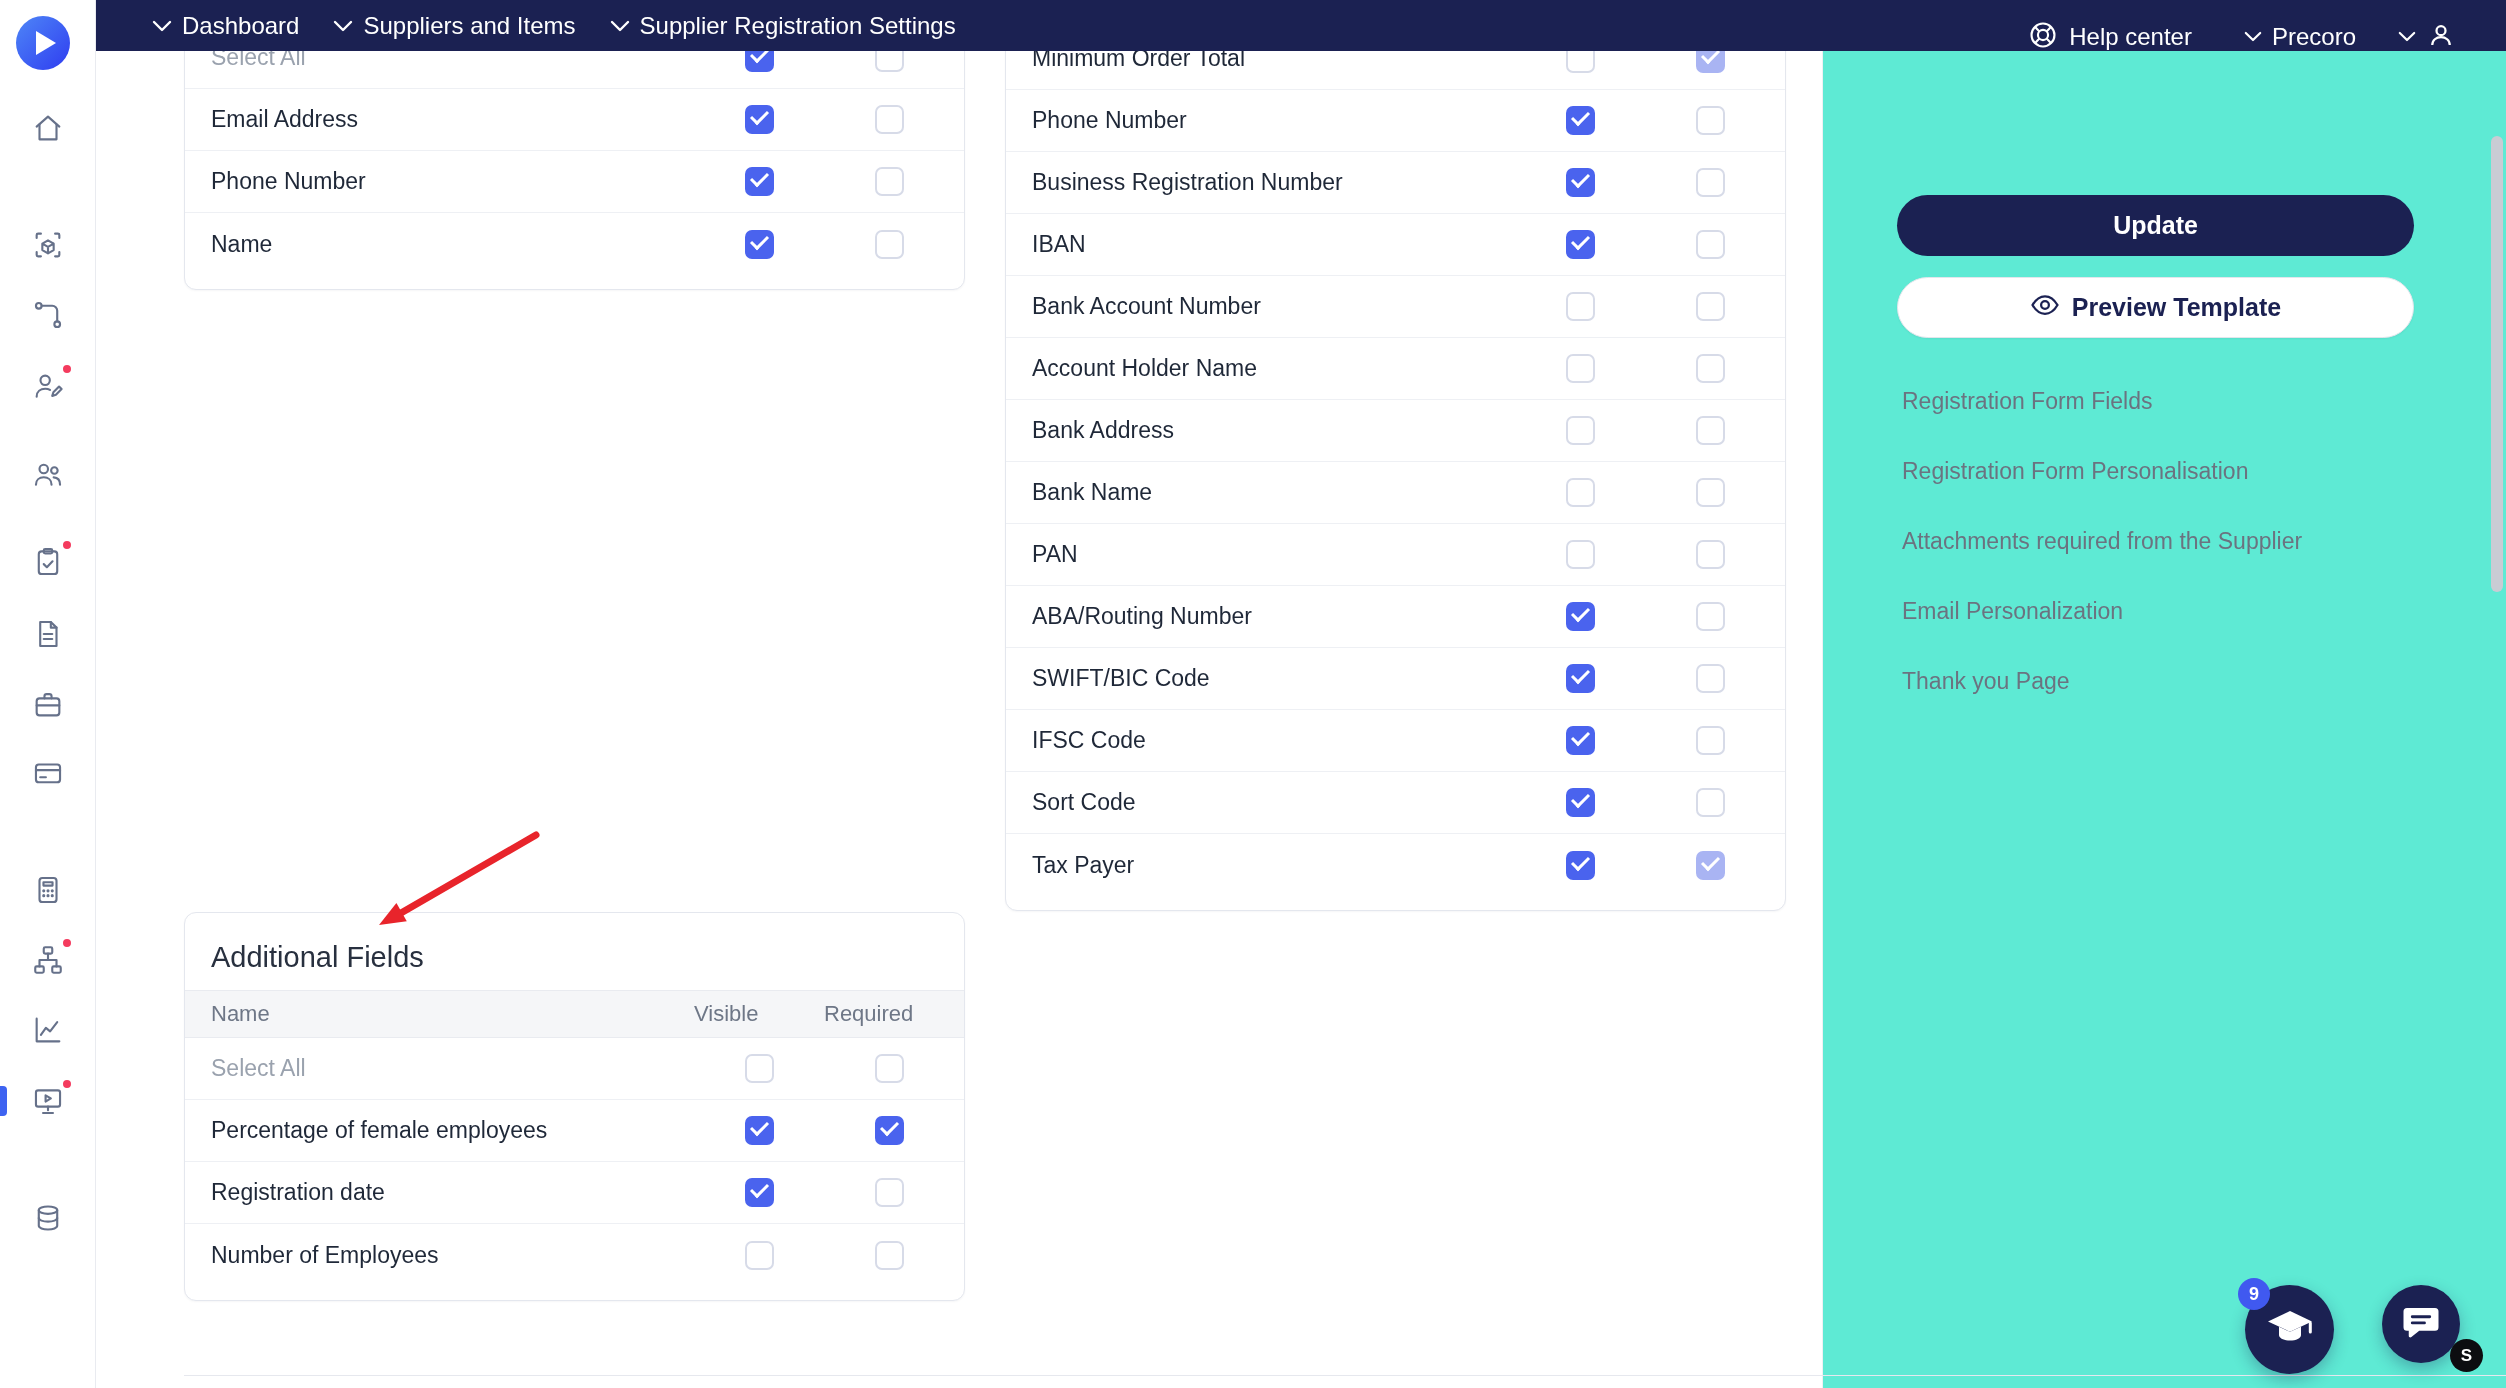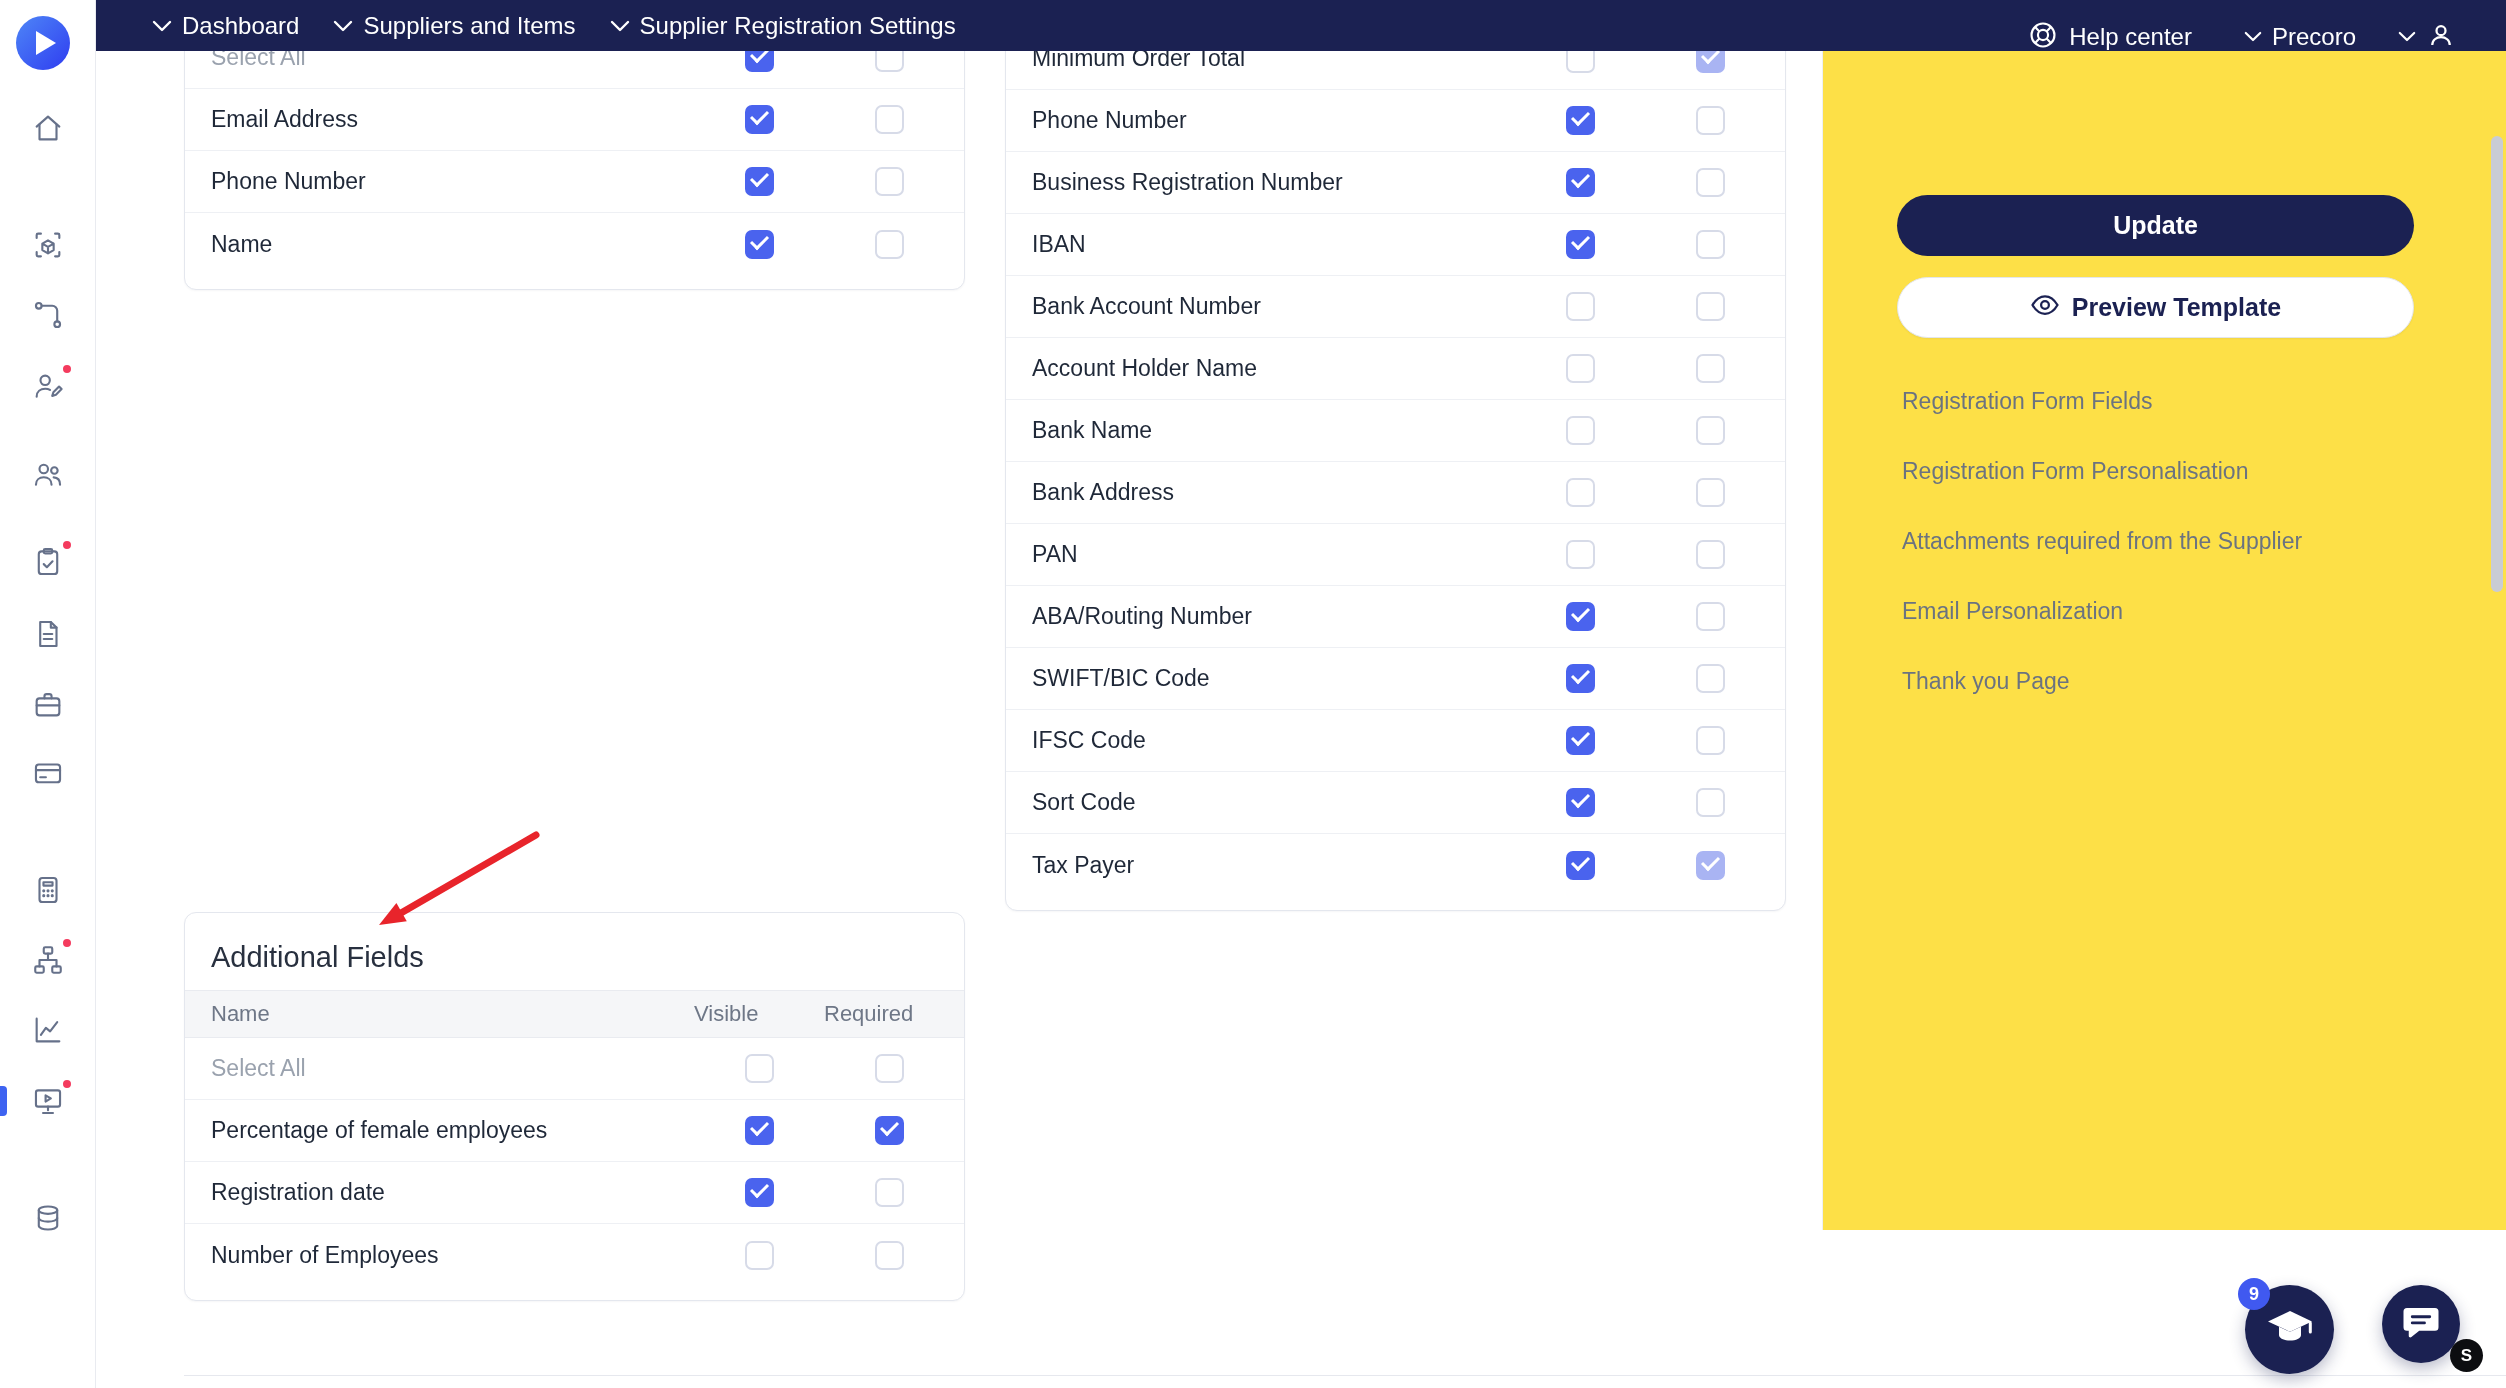--- a/index.html
+++ b/index.html
@@ -54,21 +54,21 @@
   .cb-muted{background:var(--blue-muted);}
   .cb-on::after,.cb-muted::after{content:"";width:14px;height:7px;border-left:3px solid #fff;
     border-bottom:3px solid #fff;transform:rotate(-45deg) translate(1px,-1px);margin-top:-5px;}
   .card-title{padding:28px 26px 16px;font-size:29px;color:#28303f;font-weight:500;}
   .table-head{height:48px;display:flex;align-items:center;padding:0 10px 0 26px;background:#f5f6f8;
     border-top:1px solid #e9ebf0;border-bottom:1px solid #e9ebf0;color:var(--muted);font-size:22px;}
   .head-name{flex:1;}
   .head-col{width:130px;text-align:left;}
 
   
-  .rail{position:absolute;left:1822px;top:51px;width:684px;height:1179px;background:#fde047;
+  .rail{position:absolute;left:1822px;top:51px;width:684px;height:1337px;background:#5eead4;
     border-left:1px solid var(--row-border);z-index:2;}
   .btn-update{position:absolute;left:74px;top:144px;width:517px;height:61px;border-radius:31px;
     background:var(--navy);color:#fff;font-size:25px;font-weight:600;display:flex;align-items:center;
     justify-content:center;cursor:pointer;border:none;}
   .btn-preview{position:absolute;left:74px;top:226px;width:517px;height:61px;border-radius:31px;
     background:#fff;border:1px solid #e3e6ec;color:var(--navy);font-size:25px;font-weight:600;
     display:flex;gap:12px;align-items:center;justify-content:center;cursor:pointer;
     box-shadow:0 1px 2px rgba(16,24,40,.05);}
   .rail-links{position:absolute;left:79px;top:315px;right:40px;}
   .rail-link{height:70px;display:flex;align-items:center;font-size:23px;color:#6b7380;cursor:pointer;}
@@ -377,31 +377,31 @@
         <span class="row-label">Account Holder Name</span>
         <span class="col">
           <span class="cb cb-off"></span>
         </span>
         <span class="col">
           <span class="cb cb-off"></span>
         </span>
       </div>
 
       <div class="field-row">
+        <span class="row-label">Bank Address</span>
+        <span class="col">
+          <span class="cb cb-off"></span>
+        </span>
+        <span class="col">
+          <span class="cb cb-off"></span>
+        </span>
+      </div>
+
+      <div class="field-row">
         <span class="row-label">Bank Name</span>
-        <span class="col">
-          <span class="cb cb-off"></span>
-        </span>
-        <span class="col">
-          <span class="cb cb-off"></span>
-        </span>
-      </div>
-
-      <div class="field-row">
-        <span class="row-label">Bank Address</span>
         <span class="col">
           <span class="cb cb-off"></span>
         </span>
         <span class="col">
           <span class="cb cb-off"></span>
         </span>
       </div>
 
       <div class="field-row">
         <span class="row-label">PAN</span>

